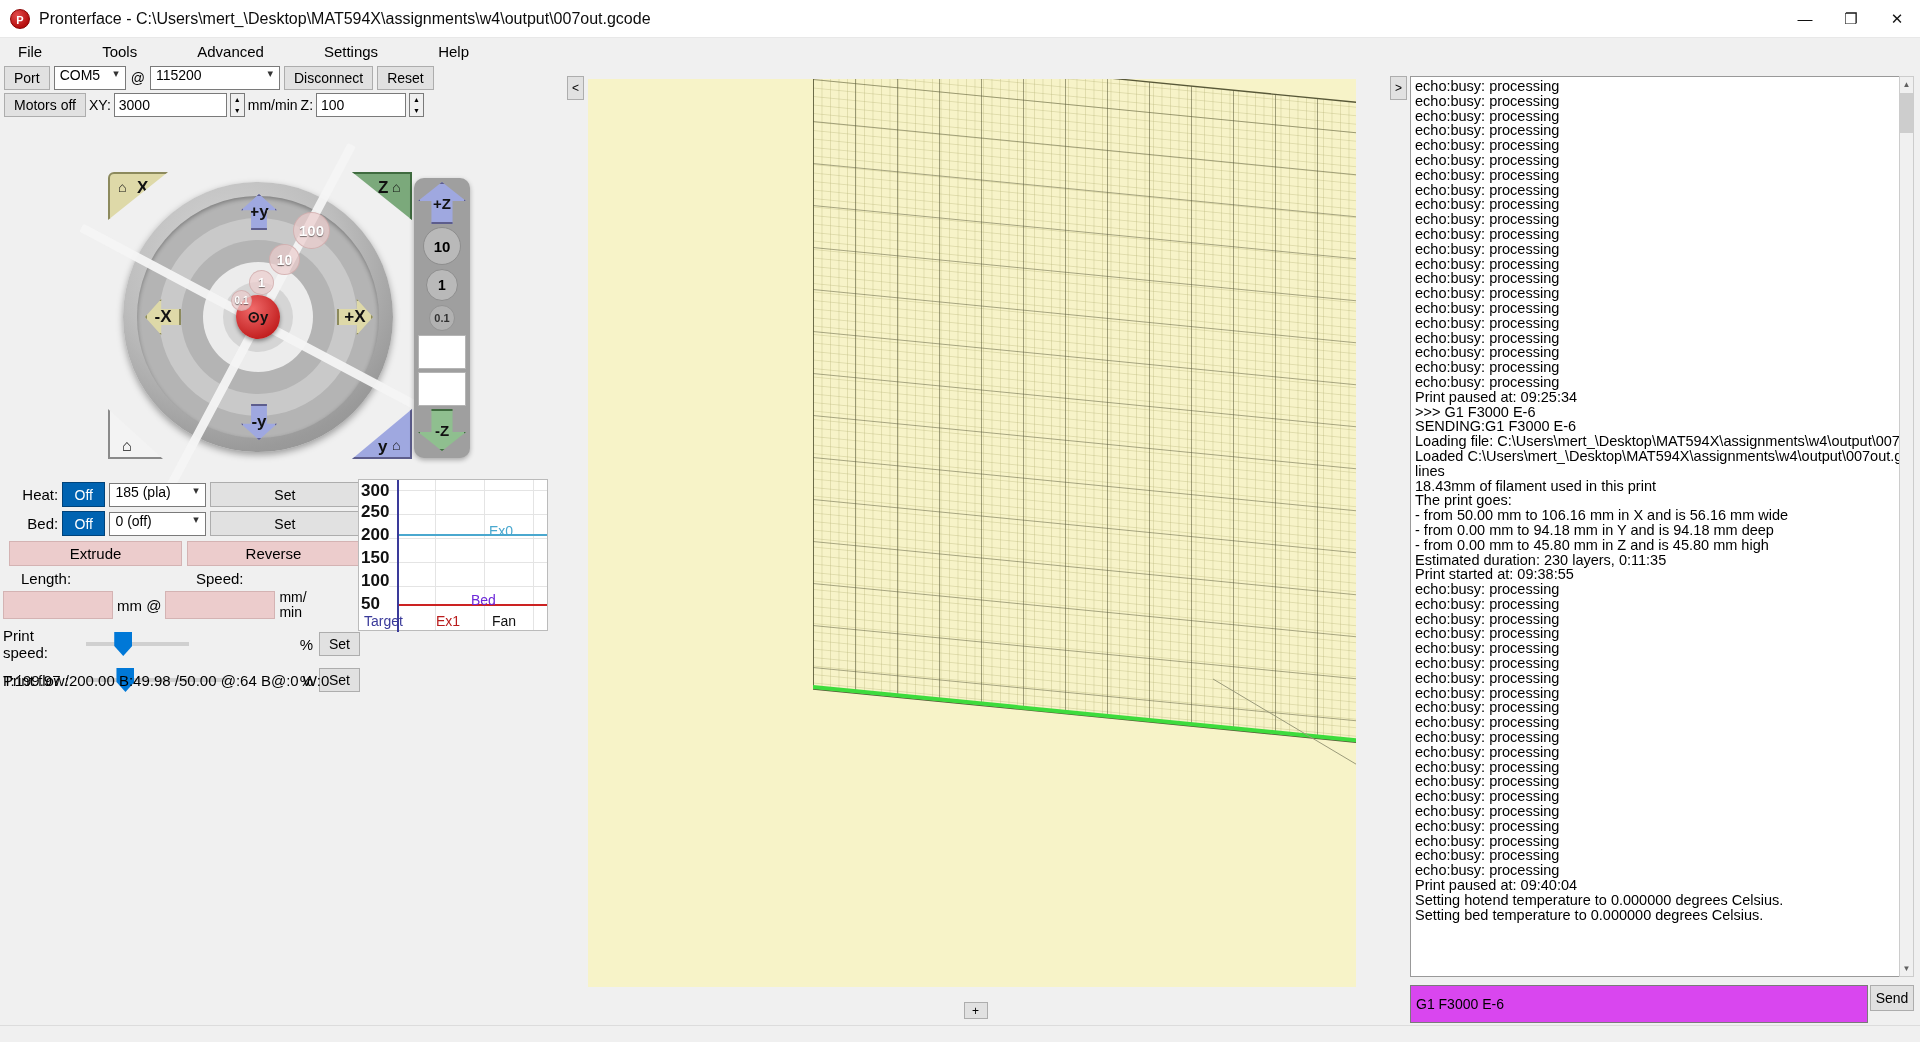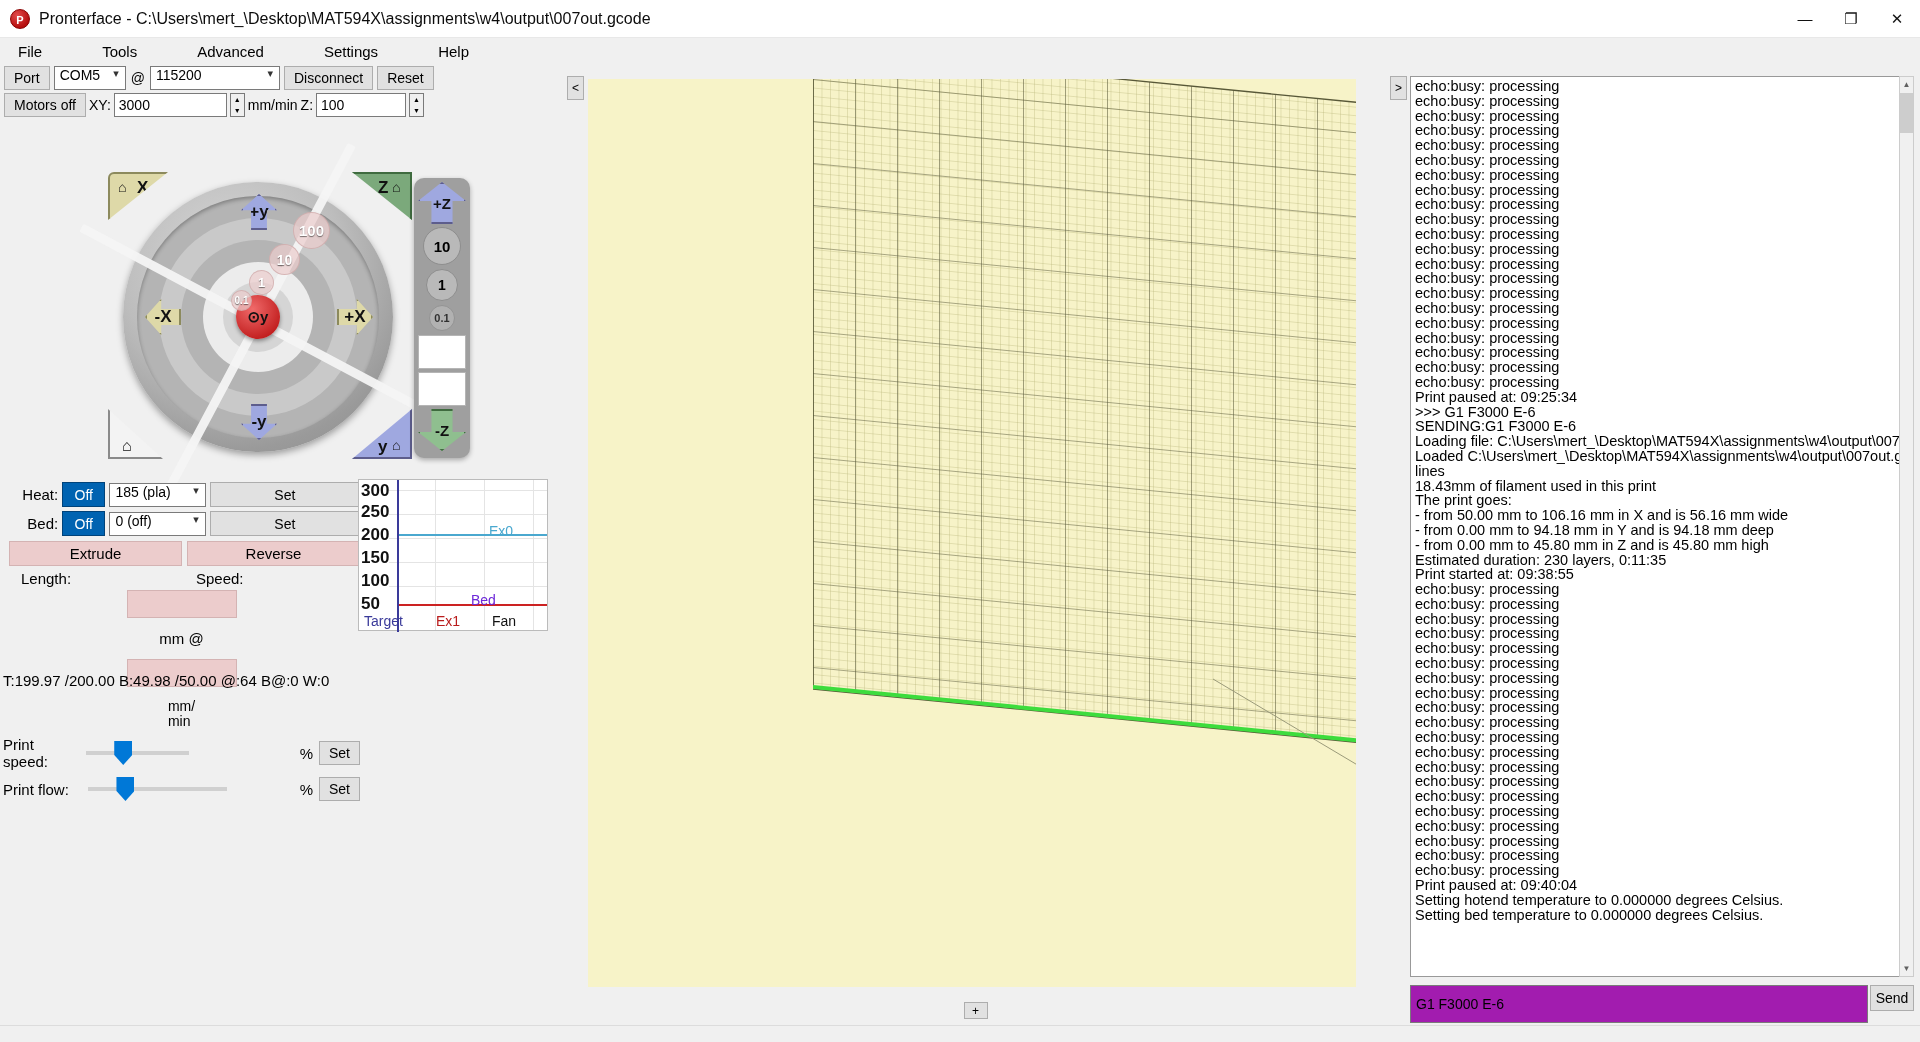--- a/index.html
+++ b/index.html
@@ -101,21 +101,21 @@
   .heatrow { display:flex; align-items:center; gap:4px; margin-bottom:4px; }
   .heatlabel { width:62px; text-align:right; font-size:15px; }
   .offbtn { background:#0063b1; color:#fff; border:1px solid #00437a; font-size:14px;
             width:46px; height:25px; display:flex; align-items:center; justify-content:center; }
   .setbtn { background:#e1e1e1; border:1px solid #adadad; height:25px; width:160px;
             display:flex; align-items:center; justify-content:center; font-size:14px; }
   #extruderow { display:flex; gap:5px; margin-top:5px; padding-left:9px; }
   .pinkbtn { background:#eccccc; border:1px solid #d4b3b3; height:25px; flex:1;
              display:flex; align-items:center; justify-content:center; font-size:15px; }
   .pinkin { background:#eccccc; border:1px solid #d4b3b3; height:28px; }
-  #lenrow { display:flex; align-items:center; margin-top:3px; padding-left:3px; font-size:15px; gap:12px;flex-direction:column; }
+  #lenrow { display:flex; align-items:center; margin-top:3px; padding-left:3px; font-size:15px; gap:4px; }
   .sliderrow { display:flex; align-items:center; margin-top:7px; padding-left:3px; gap:6px; font-size:15px; }
   .slidertrack { width:122px; height:4px; background:#d0d0d0; position:relative; }
   .sliderthumb { position:absolute; top:-10px; width:18px; height:24px; background:#0078d7;
                  clip-path:polygon(0 0,100% 0,100% 58%,50% 100%,0 58%); }
   #statusline { position:absolute; left:3px; top:608px; font-size:15px; }
   
   #graph { position:absolute; left:358px; top:415px; width:190px; height:152px;
            background:#fff; border:1px solid #bbb; }
   .gy { position:absolute; left:2px; font-weight:bold; font-size:17px; color:#111; }
   .ghline { position:absolute; left:30px; right:0; height:1px; background:#e4e4e4; }
@@ -141,21 +141,21 @@
   #logbox { position:absolute; left:22px; top:12px; right:6px; bottom:48px;
             background:#fff; border:1px solid #999; overflow:hidden; font-size:14.5px;
             line-height:14.8px; padding:2px 4px; }
   .logline { white-space:nowrap; }
   #scrollbar { position:absolute; right:6px; top:12px; width:15px; bottom:48px;
                background:#f0f0f0; border:1px solid #ccc; }
   .sbtn { width:13px; height:15px; background:#f0f0f0; display:flex;
           align-items:center; justify-content:center; font-size:8px; color:#606060; }
   #sbthumb { position:absolute; top:16px; left:0; width:13px; height:40px; background:#cdcdcd; }
   #sendrow { position:absolute; left:22px; right:6px; bottom:14px; height:26px; display:flex; }
-  #sendinput { flex:1; background:#a21caf; border:1px solid #7a7a7a; font-size:14px;
+  #sendinput { flex:1; background:#d946ef; border:1px solid #7a7a7a; font-size:14px;
                padding:18px 5px; display:flex; align-items:center; }
   #sendbtn { width:44px; background:#e1e1e1; border:1px solid #adadad; font-size:14px;
              display:flex; align-items:center; justify-content:center; margin-left:2px; }
   
   #statusbar { height:43px; background:#f0f0f0; border-top:1px solid #dcdcdc;
                display:flex; align-items:center; padding-left:8px; font-size:15px; }
 </style>
 </head>
 <body>
 

